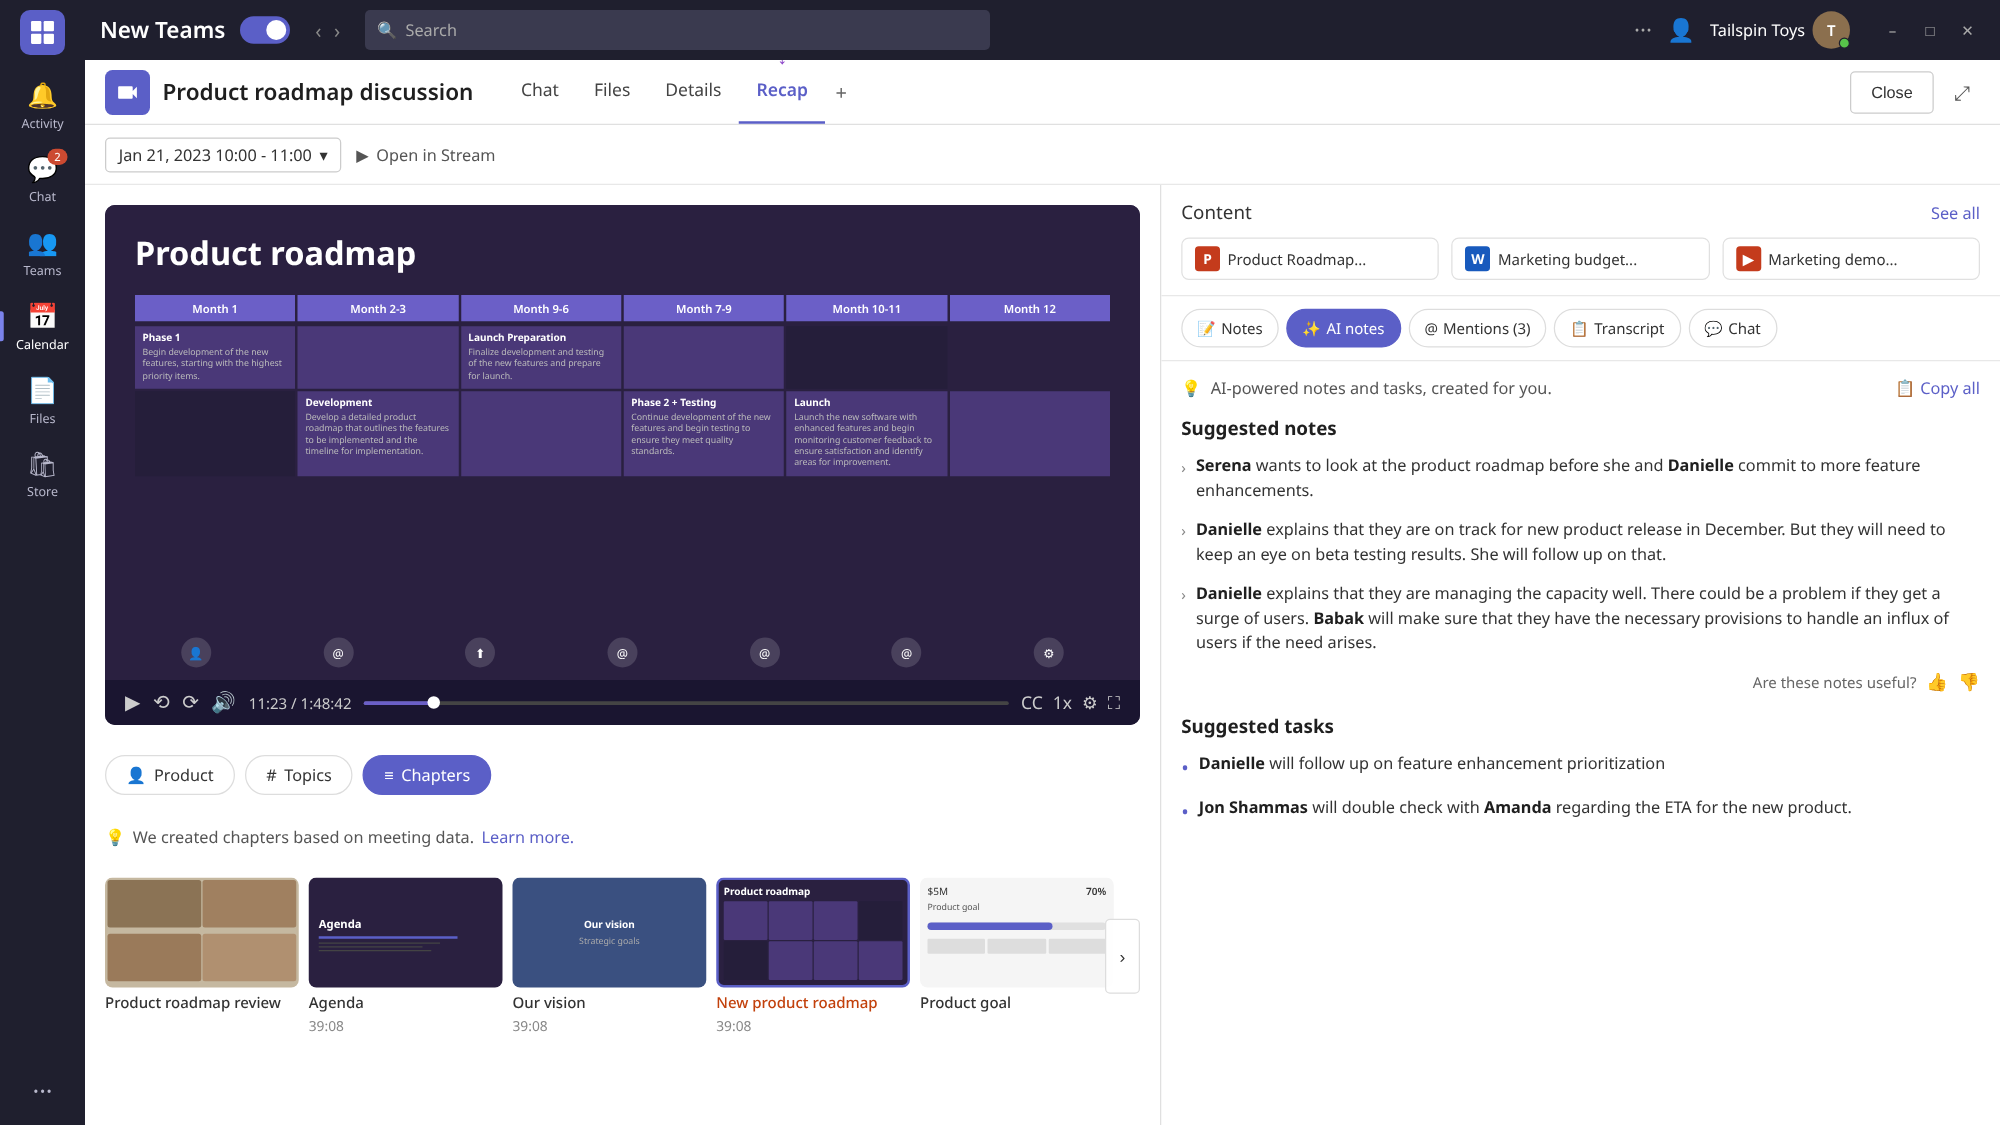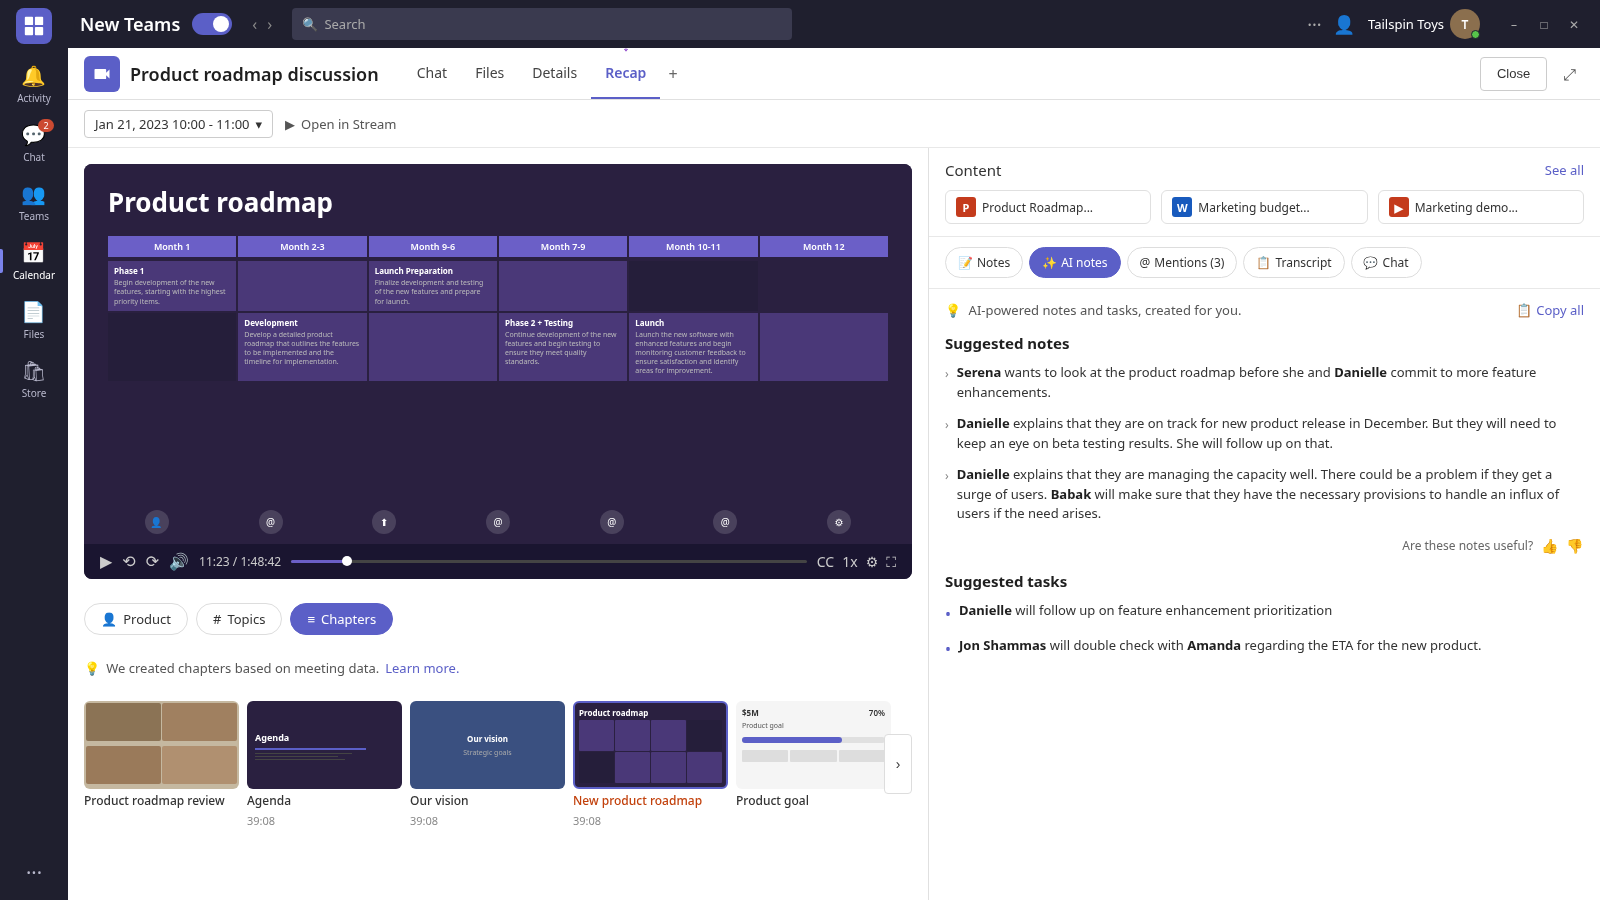--- a/index.html
+++ b/index.html
@@ -762,21 +762,21 @@
                 <div style="background:#4a3878; border-radius:1px;"></div>
               </div>
             </div>
             <span class="chapter-label active">New product roadmap</span>
             <span class="chapter-time">39:08</span>
           </div>
 
           <div class="chapter-item">
             <div class="chapter-thumb" style="background:#f5f5f5; display:flex; flex-direction:column; padding:6px; gap:3px;">
               <div style="display:flex; justify-content:space-between; align-items:center;">
-                <span style="font-size:8px; color:#333; font-weight:700;">$5M</span>
+                <span style="font-size:8px; color:#333; font-weight:400;">$5M</span>
                 <span style="font-size:8px; color:#333; font-weight:600;">70%</span>
               </div>
               <div style="font-size:7px; color:#555;">Product goal</div>
               <div style="height:6px; background:#e0e0e0; border-radius:3px; margin-top:4px;">
                 <div style="height:100%; width:70%; background:#5b5fc7; border-radius:3px;"></div>
               </div>
               <div style="display:flex; gap:2px; margin-top:4px;">
                 <div style="height:12px; flex:1; background:#ddd;border-radius:1px;"></div>
                 <div style="height:12px; flex:1; background:#ddd;border-radius:1px;"></div>
                 <div style="height:12px; flex:1; background:#ddd;border-radius:1px;"></div>

